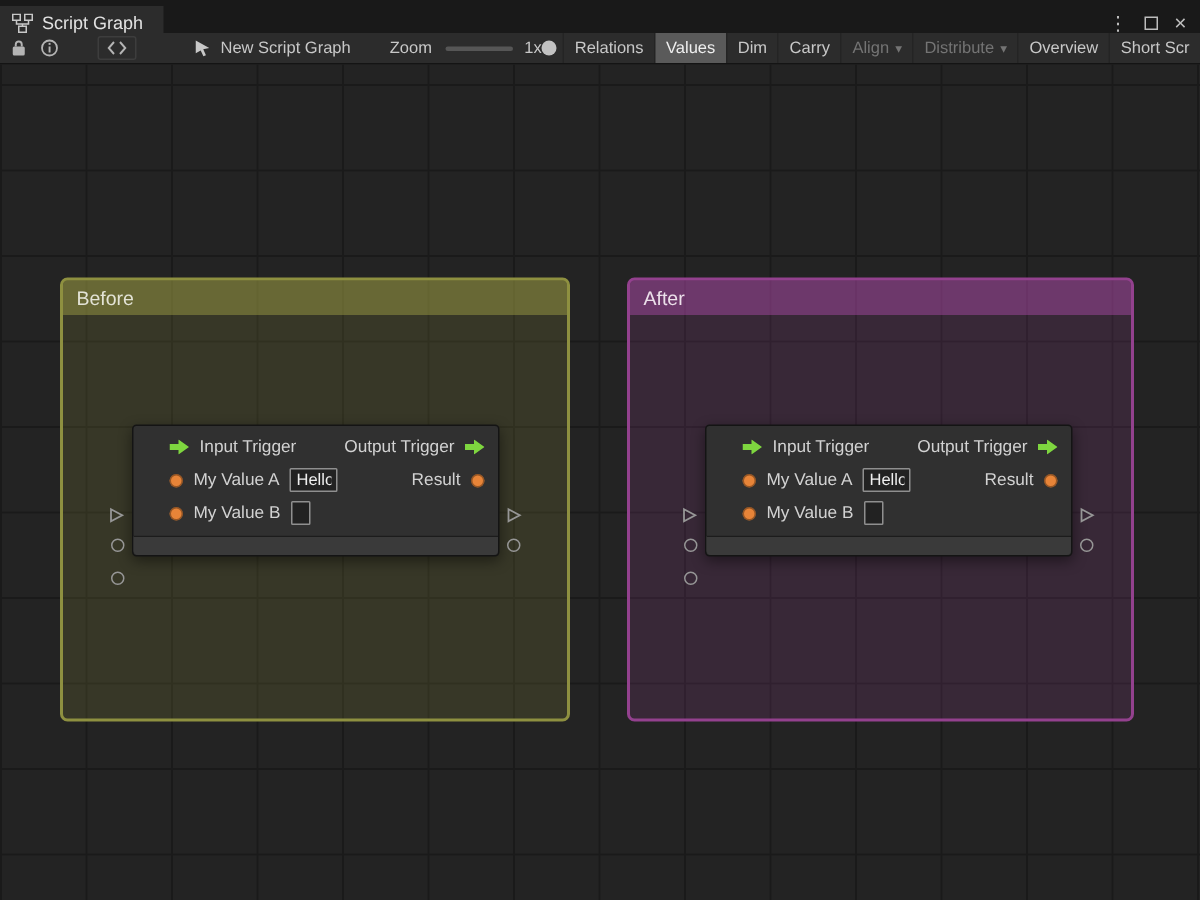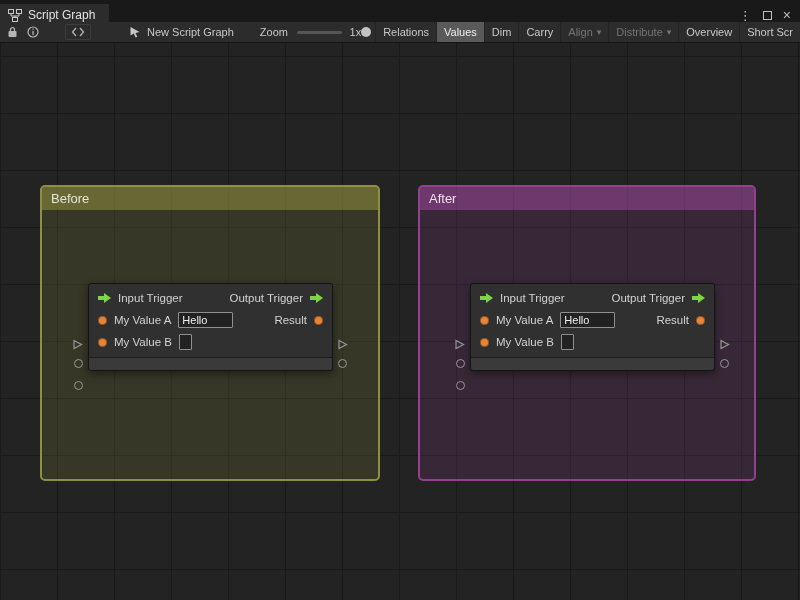--- a/index.html
+++ b/index.html
@@ -57,26 +57,26 @@
   .group.after .group-header { background:rgba(175,75,170,0.45); color:#ece0ea; }
 
   
   .node { position:absolute; width:245px; background:#303030; border:1px solid #141414;
           border-radius:3px; box-shadow:0 3px 9px rgba(0,0,0,0.45); }
   .node-header { height:43px; background:#3c3c3c; border-bottom:1px solid #242424;
                  border-radius:3px 3px 0 0; display:flex; align-items:center; gap:10px;
                  padding:0 12px; color:#e6e6e6; font-size:12.5px; }
   .node-body { padding:3px 0 4px; }
   .node-row { height:22px; display:flex; align-items:center; gap:7px; padding:0 9px;
-              font-size:11.5px; color:#d2d2d2; }
+              font-size:11.5px; color:#d2d2d2;margin-left:15px; }
   .spacer { flex:1; }
   .value-port { width:9px; height:9px; border-radius:50%; background:#e78438;
                 box-shadow: inset 0 0 0 1px rgba(0,0,0,0.35); flex:none; }
   .flow-icon, .node-icon { display:flex; align-items:center; flex:none; }
-  .value-field { width:55px; height:16px; background:#222222; border:1px solid #8f8f8f;
+  .value-field { width:32px; height:16px; background:#222222; border:1px solid #8f8f8f;
                  border-radius:1px; color:#eeeeee; font-size:11px; padding:0 3px;
                  font-family:"Liberation Sans","DejaVu Sans",sans-serif; }
   .value-field.small { width:13px; padding:0 1px; }
   .node-footer { height:13px; background:#3a3a3a; border-top:1px solid #1c1c1c;
                  border-radius:0 0 3px 3px; }
   .ext { position:absolute; display:block; }
   .ext.circ { width:9px; height:9px; border:1px solid #969696; border-radius:50%;
               background:transparent; }
   .port-label { white-space:nowrap; }
 </style>

